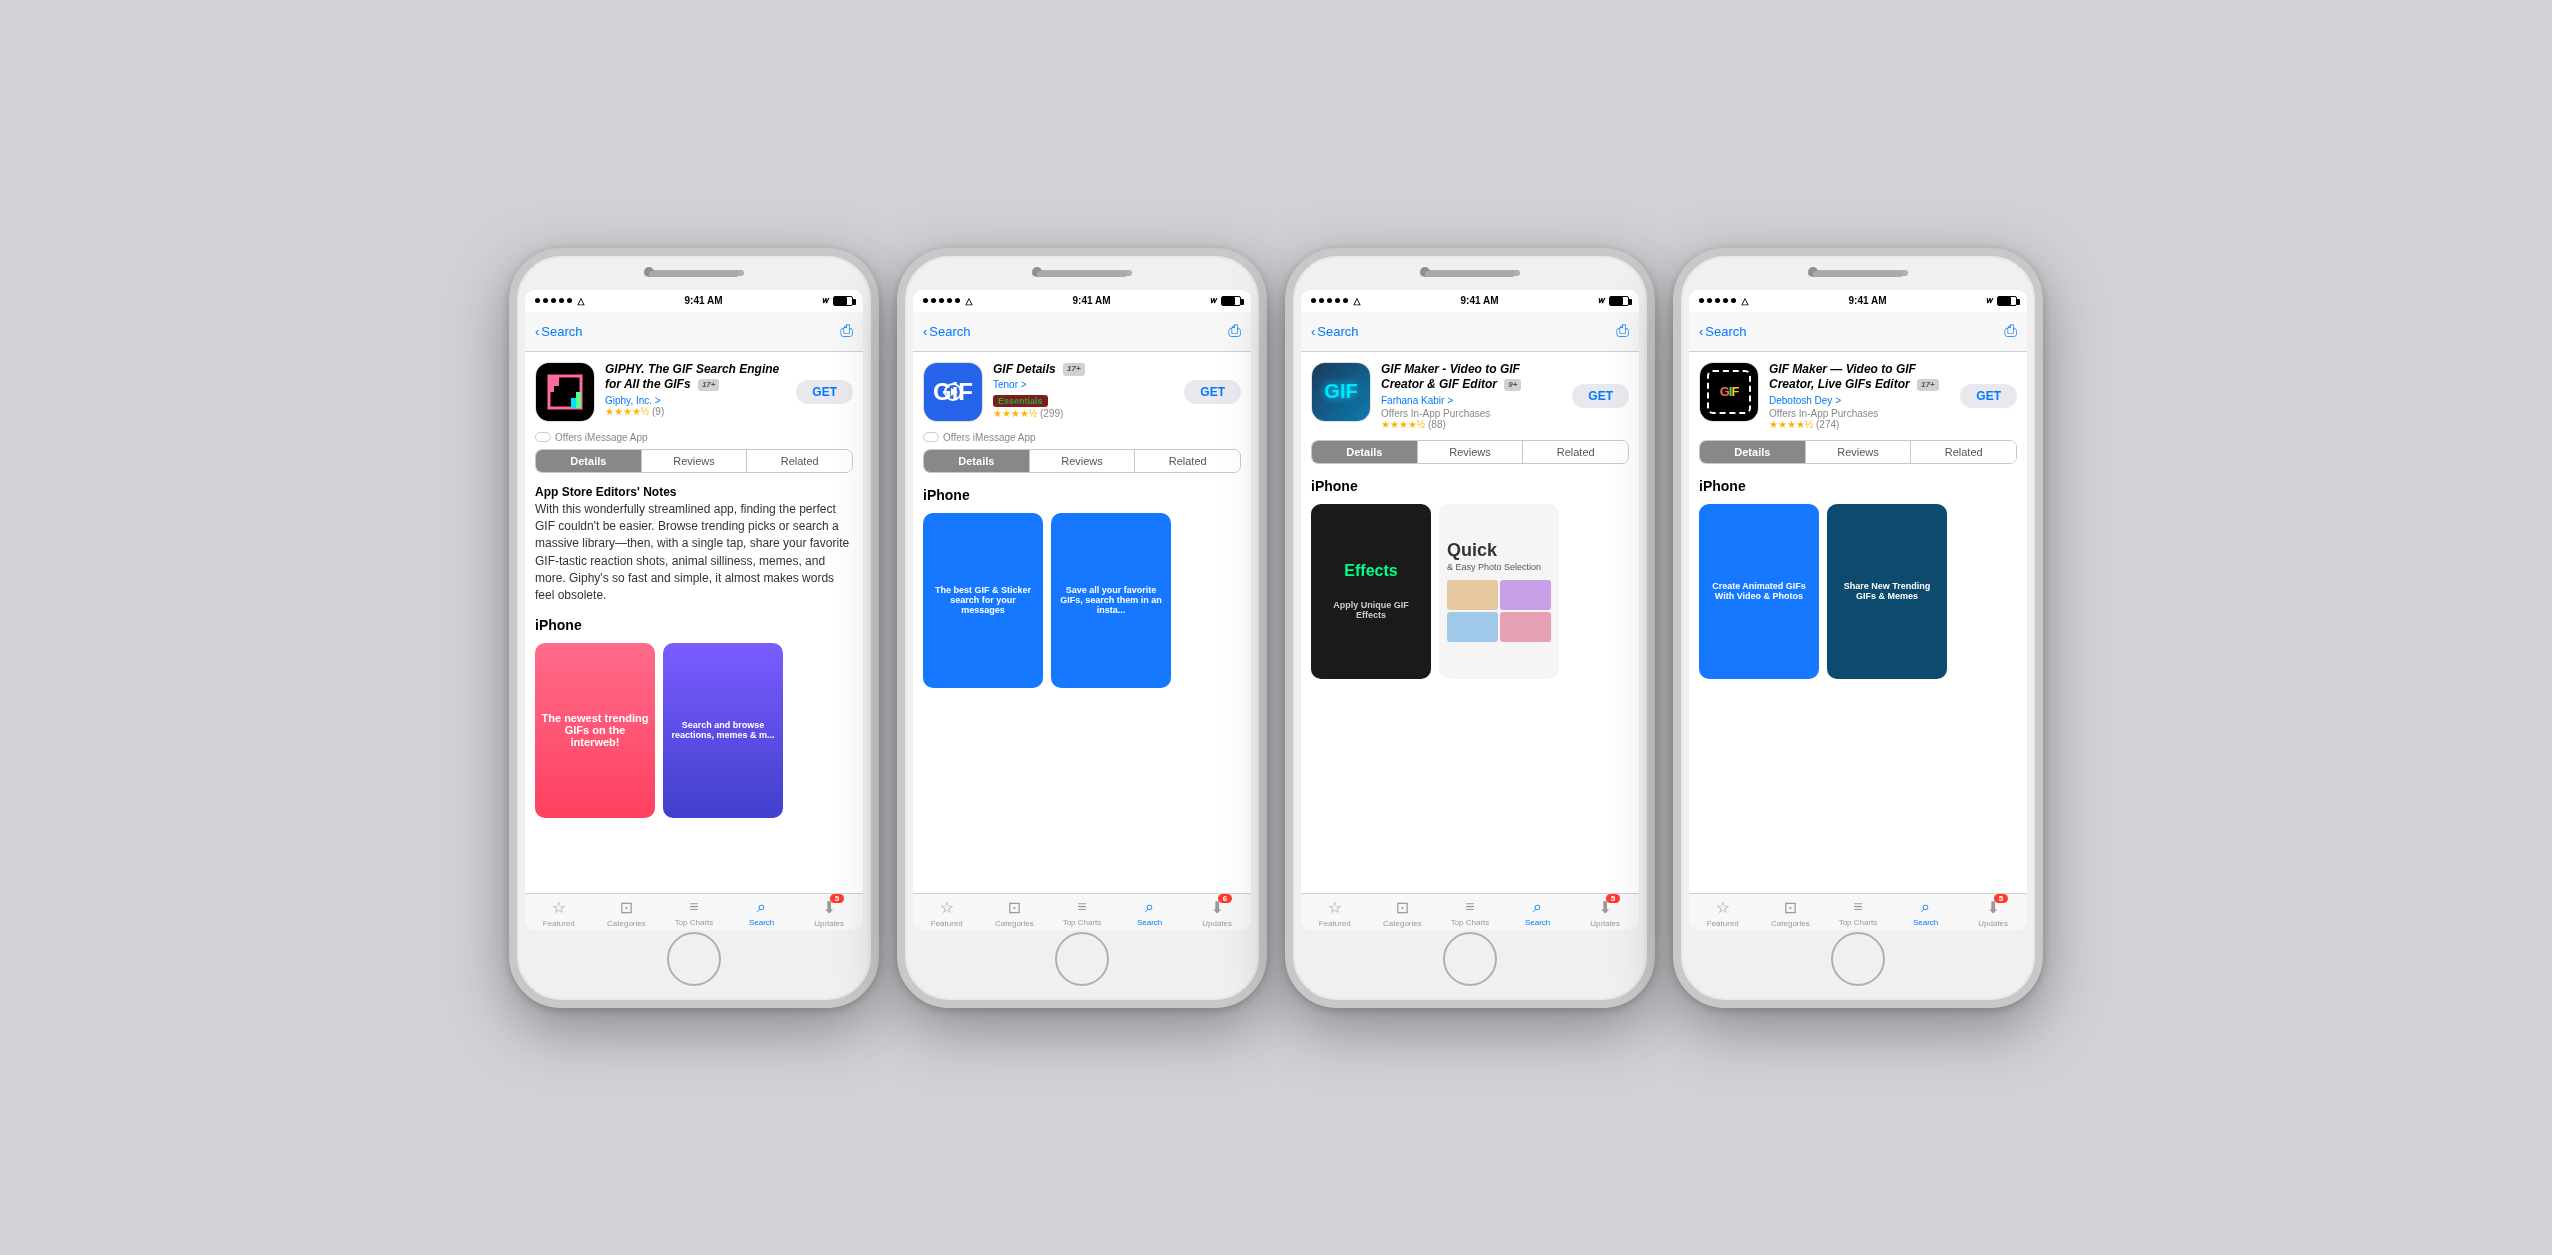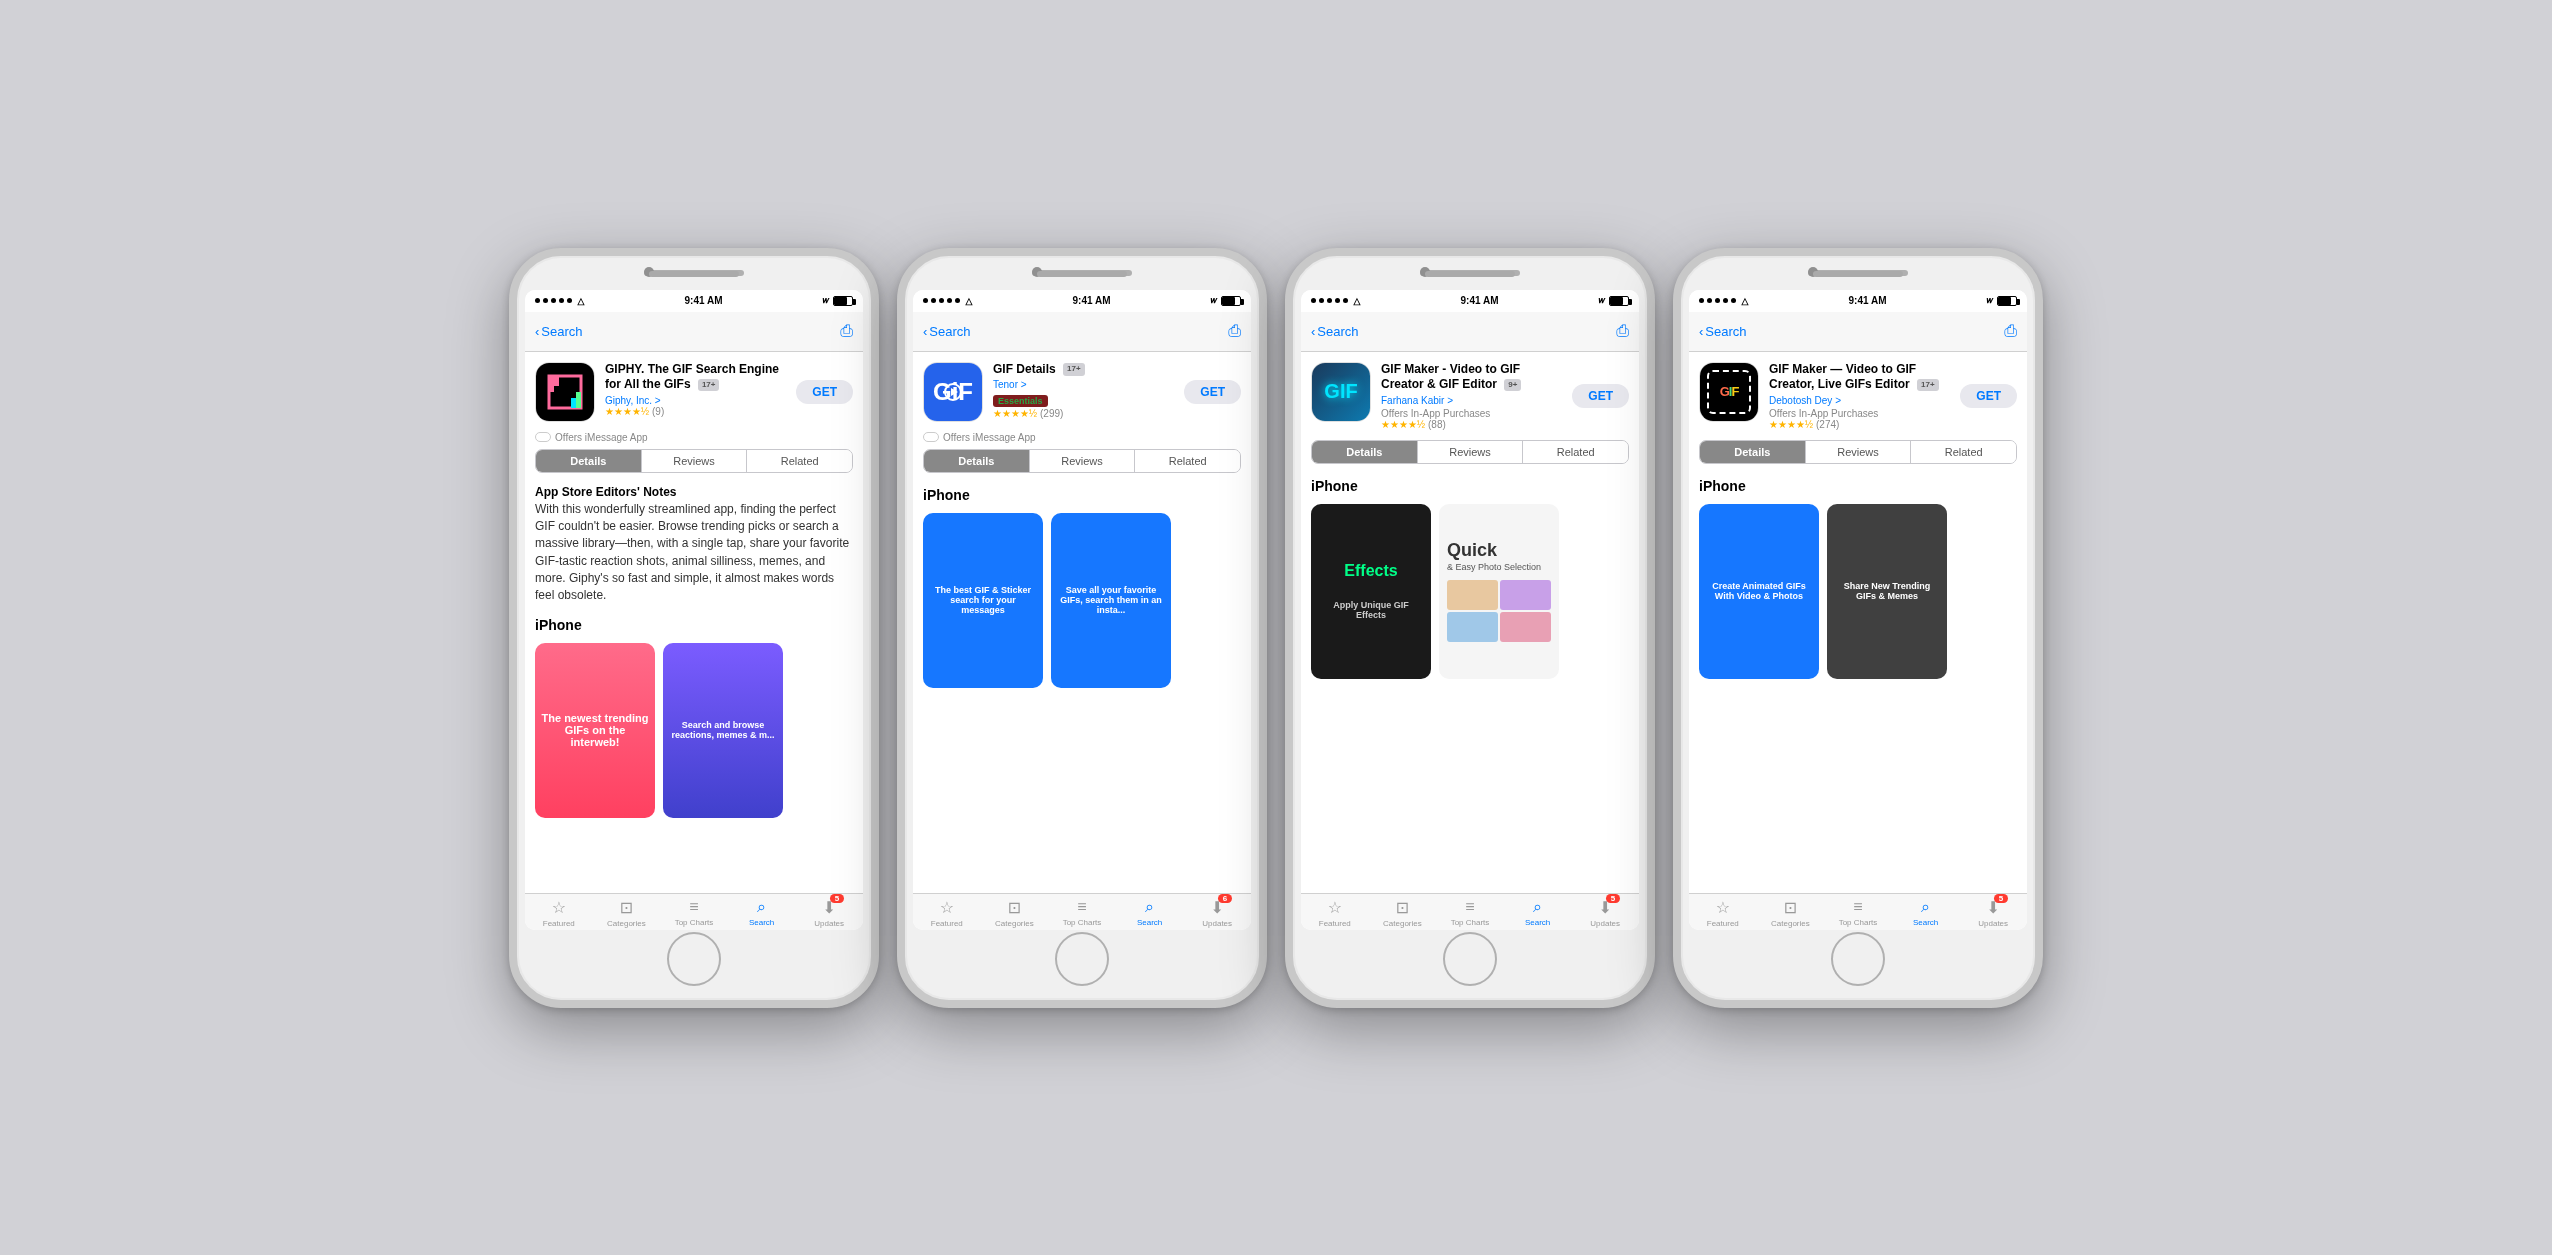--- a/index.html
+++ b/index.html
@@ -142,21 +142,21 @@
     }
     .app-icon {
       width: 60px;
       height: 60px;
       border-radius: 14px;
       flex-shrink: 0;
       overflow: hidden;
       border: 1px solid #e0e0e0;
     }
     .app-info { flex: 1; }
-    .app-name { font-size: 12px; font-weight: 600; color: #000; line-height: 1.3; }
+    .app-name { font-size: 12px; font-weight: 600; color: #000; line-height: 1.3; font-style: italic; }
     .app-rating-badge {
       background: #d0d0d5;
       color: #555;
       font-size: 8px;
       padding: 1px 4px;
       border-radius: 3px;
       display: inline-block;
       margin-left: 4px;
       vertical-align: middle;
       font-weight: 600;
@@ -742,21 +742,21 @@
       </div>
       <div class="main-content">
         <div class="section-label">iPhone</div>
         <div class="screenshots">
           <div class="screenshot-item">
             <div style="background:#1677ff; width:100%; height:100%; display:flex; align-items:center; justify-content:center; color:white; font-size:9px; text-align:center; padding:6px; font-weight:600;">
               Create Animated GIFs With Video &amp; Photos
             </div>
           </div>
           <div class="screenshot-item">
-            <div style="background:#404040; width:100%; height:100%; display:flex; align-items:center; justify-content:center; color:white; font-size:9px; text-align:center; padding:6px; font-weight:600;border-radius:6px;">
+            <div style="background:#0c4a6e; width:100%; height:100%; display:flex; align-items:center; justify-content:center; color:white; font-size:9px; text-align:center; padding:6px; font-weight:600;border-radius:6px;">
               Share New Trending GIFs &amp; Memes
             </div>
           </div>
         </div>
       </div>
       <div class="tab-bar">
         <div class="tab-item">
           <span class="tab-icon">☆</span>
           <span>Featured</span>
         </div>

